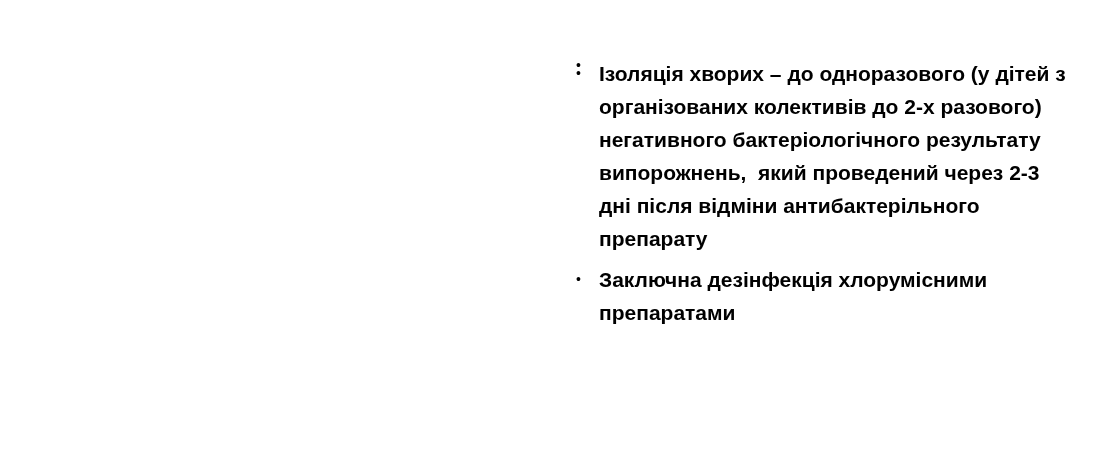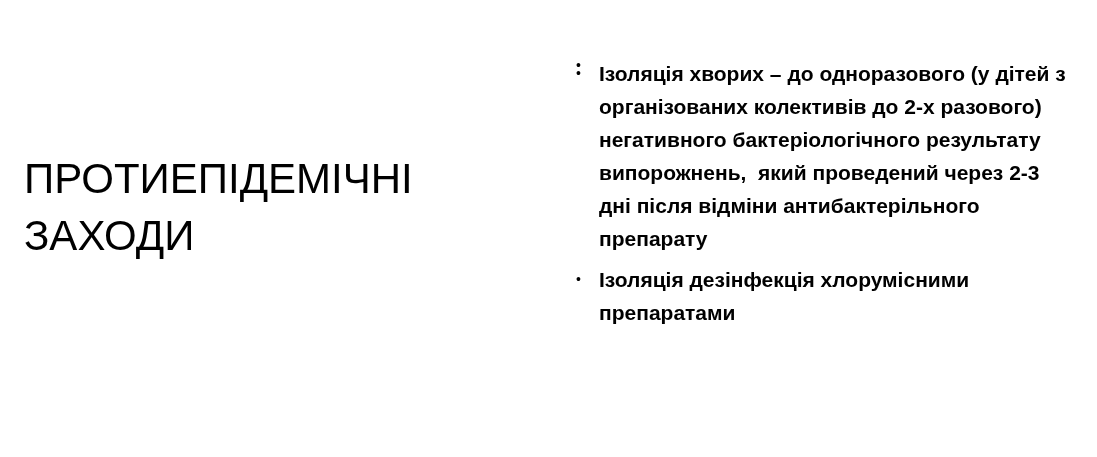--- a/index.html
+++ b/index.html
@@ -52,28 +52,27 @@
     font-weight: 400;
   }
   .bullet-text {
     white-space: pre-wrap;
   }
 </style>
 </head>
 <body>
 
 <div class="slide">
-  <h1 class="title">ПРОТИЕПІДЕМІЧНІ ЗАХОДИ</h1>
 
   <ul class="bullets">
     <li class="bullet">
       <span class="marker">•</span>
     </li>
     <li class="bullet">
       <span class="marker">•</span>
       <span class="bullet-text">Ізоляція хворих – до одноразового (у дітей з організованих колективів до 2-х разового) негативного бактеріологічного результату випорожнень,  який проведений через 2-3 дні після відміни антибактерільного препарату</span>
     </li>
     <li class="bullet">
       <span class="marker">•</span>
-      <span class="bullet-text">Ізоляція дезінфекція хлорумісними препаратами</span>
+      <span class="bullet-text">Заключна дезінфекція хлорумісними препаратами</span>
     </li>
   </ul>
 </div>
 
 </body></html>

